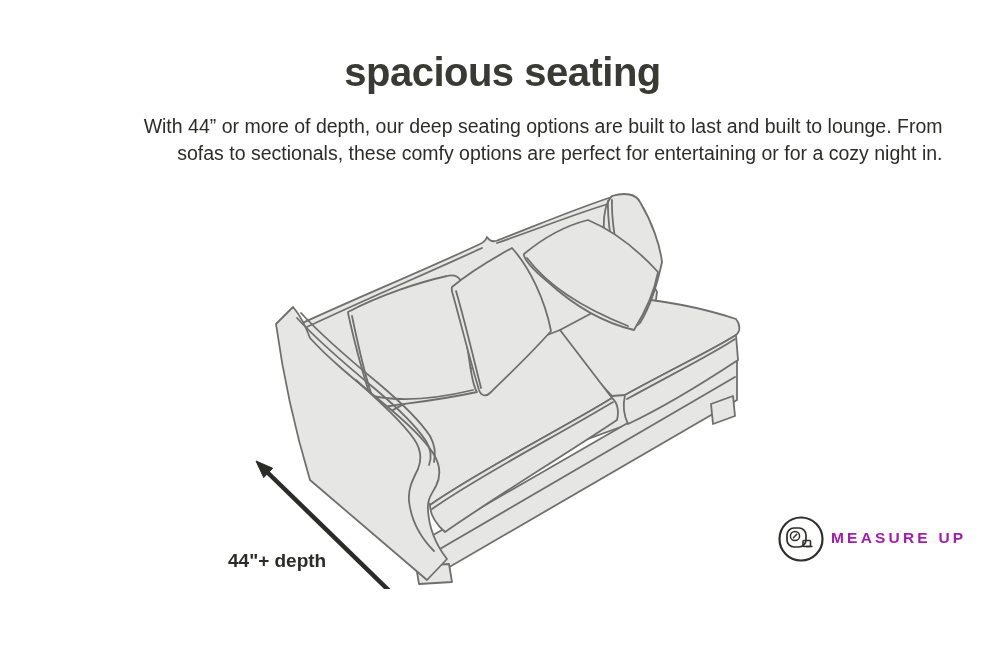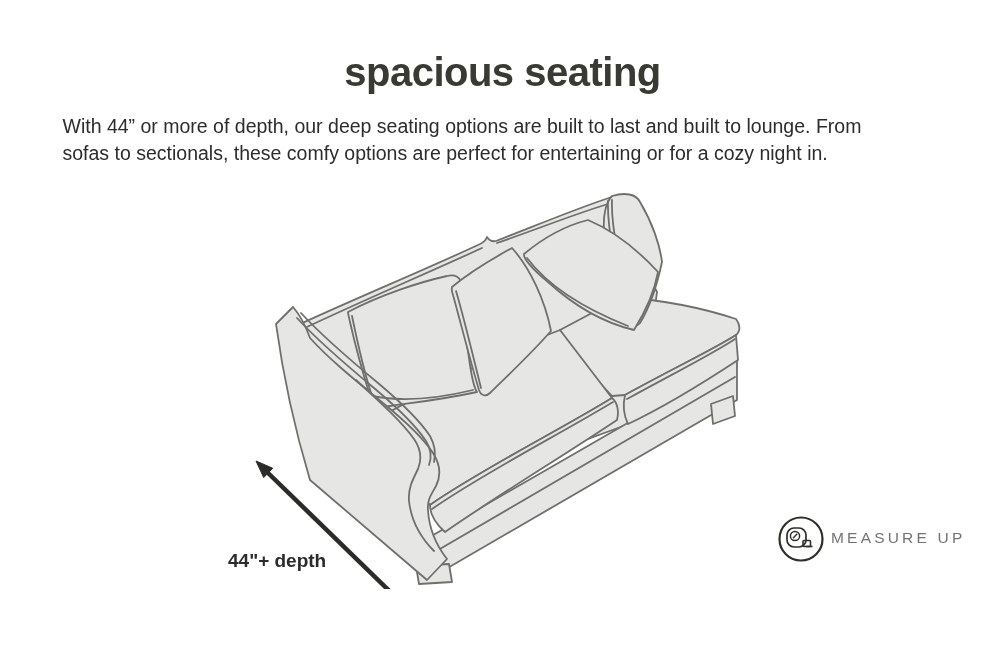--- a/index.html
+++ b/index.html
@@ -11,29 +11,29 @@
     font-family:"Liberation Sans", sans-serif;
   }
   .page-title{
     position:absolute;top:50px;left:0;width:100%;
     margin:0;text-align:center;
     font-size:40px;font-weight:700;letter-spacing:-0.5px;
     color:#3a3a34;
   }
   .intro{
     position:absolute;top:113px;left:50%;transform:translateX(-50%);
-    width:880px;margin:0;text-align:left;
+    width:880px;margin:0;text-align:right;
     font-size:19.5px;line-height:27px;color:#2c2c2a;
   }
   .scene{position:absolute;top:0;left:0;}
   .measure{position:absolute;}
   .measure-icon{position:absolute;left:776px;top:514px;}
   .measure-heading{
     position:absolute;left:831px;top:529px;
-    font-size:15.5px;font-weight:400;letter-spacing:3.2px;color:#737373;
+    font-size:15.5px;font-weight:700;letter-spacing:3.2px;color:#a21caf;
     white-space:nowrap;
     text-align:center;
   }
 </style>
 </head>
 <body>
 
 <div class="canvas">
 
   <h1 class="page-title">spacious seating</h1>

